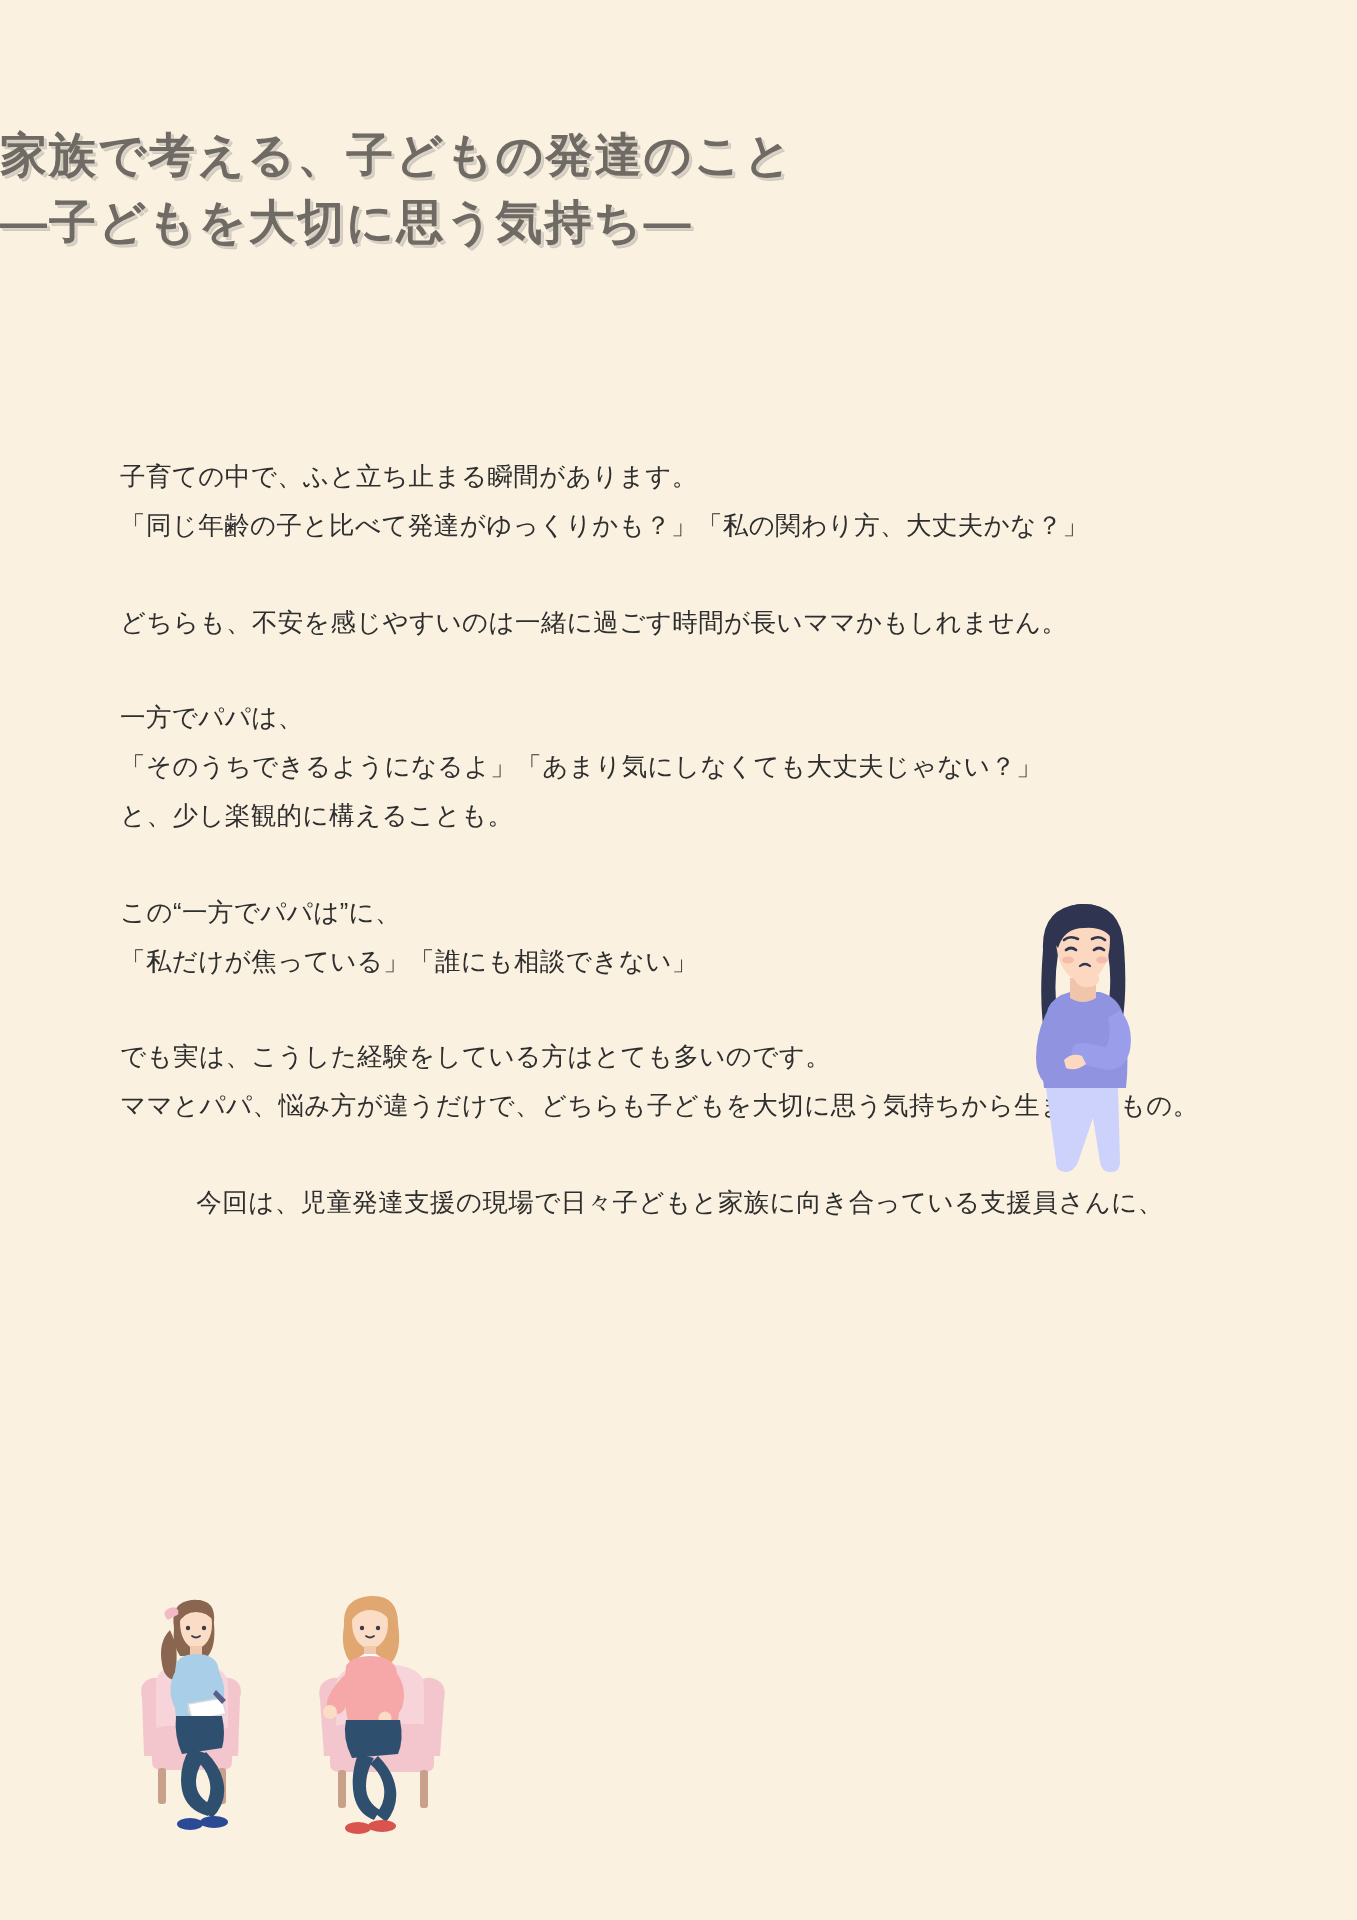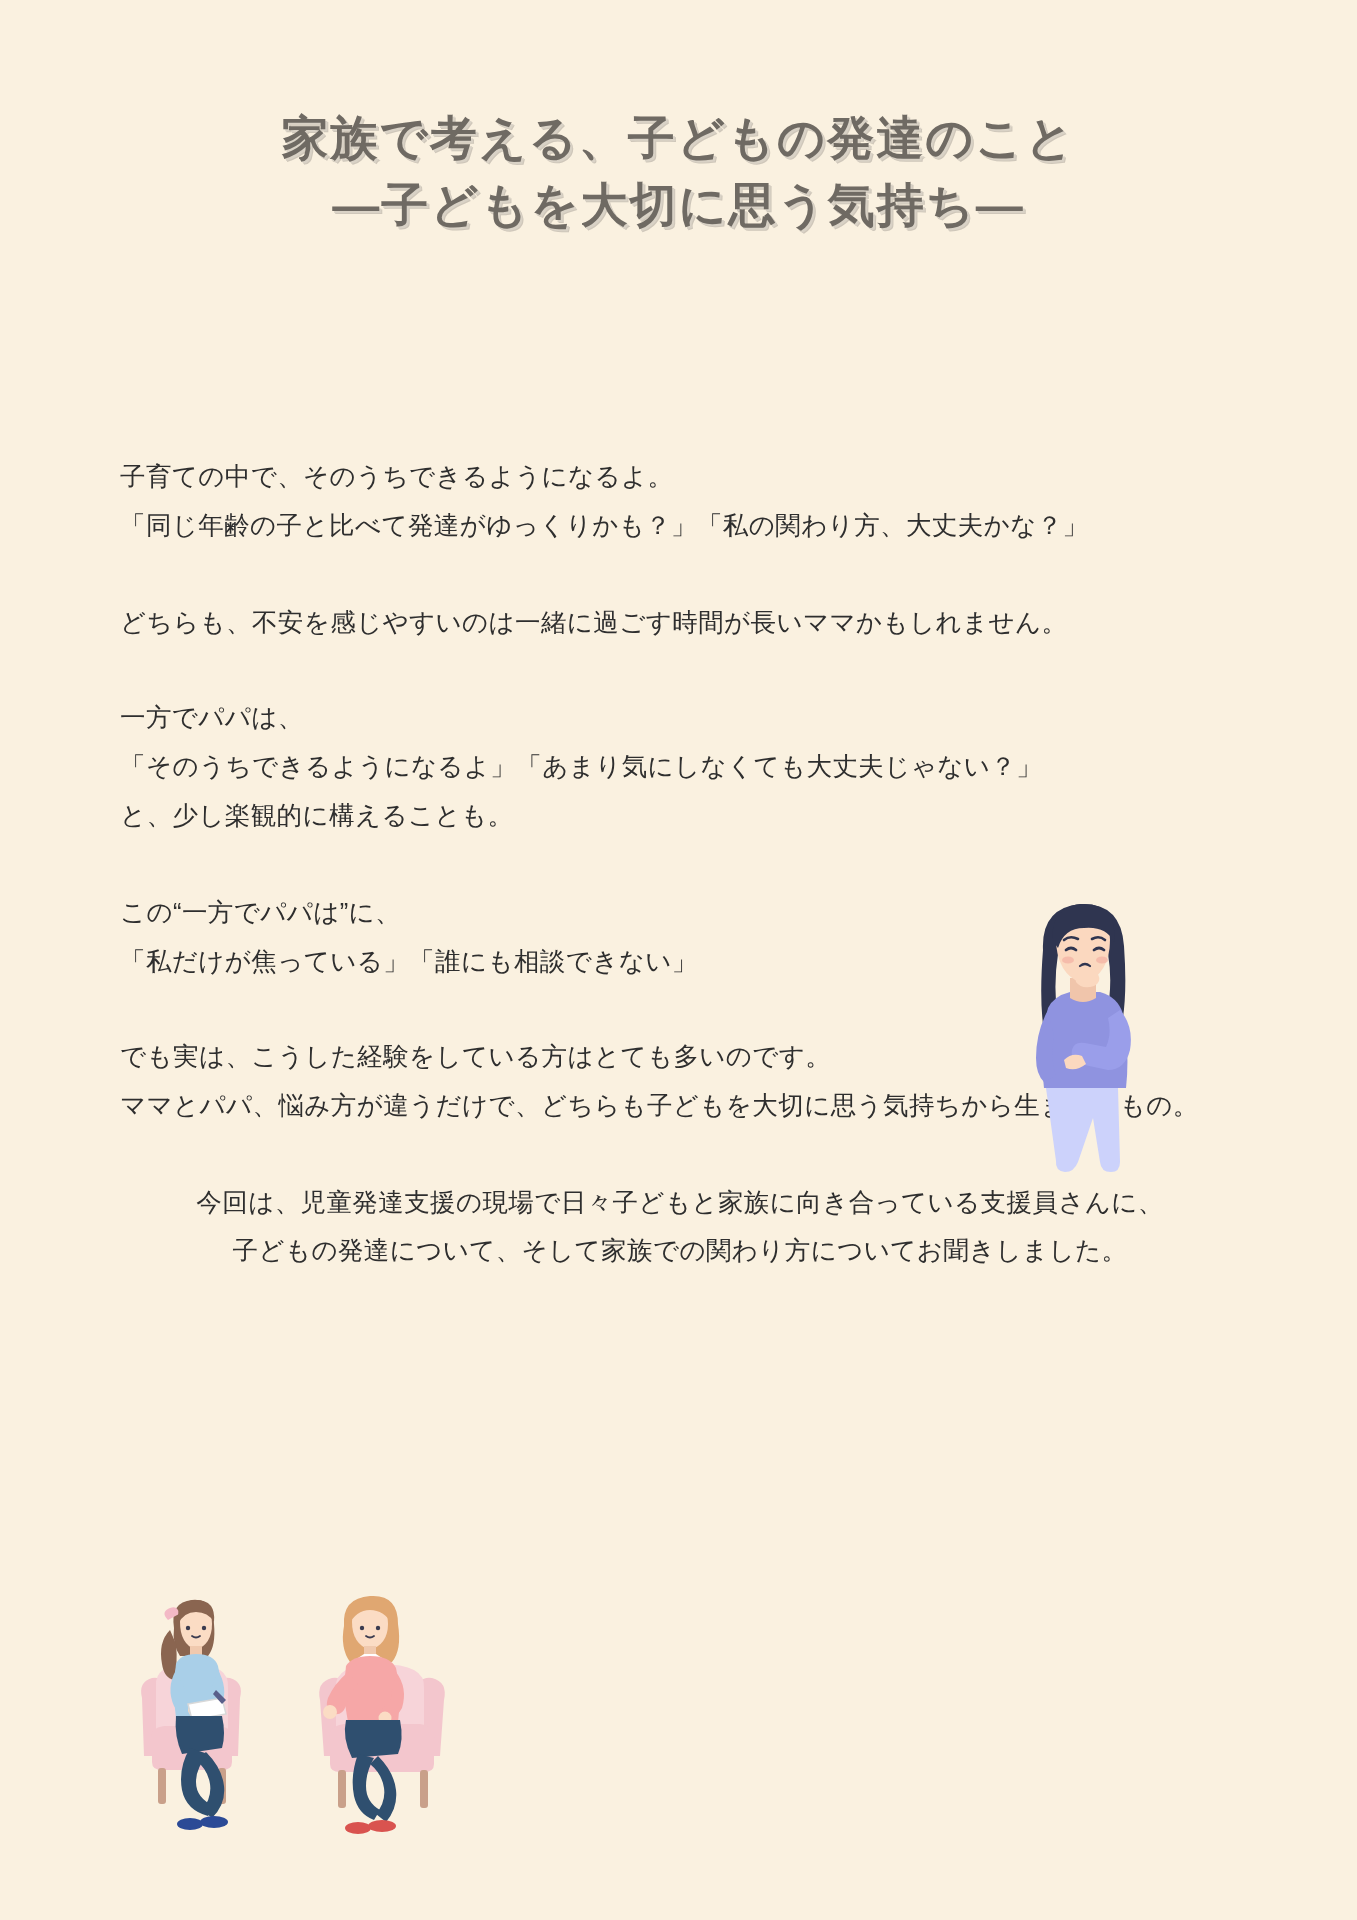--- a/index.html
+++ b/index.html
@@ -19,24 +19,23 @@
   .page {
     position: relative;
     width: 1357px;
     height: 1920px;
     box-sizing: border-box;
   }
 
   
   .title-block {
     position: absolute;
-    top: 105px;
+    top: 122px;
     left: 0;
     width: 1357px;
-    text-align: center;
     line-height: 1.42;
   }
   .title-line {
     font-size: 47px;
     font-weight: bold;
     letter-spacing: 2px;
     color: #6f6a63;
     text-shadow:
       2px 2px 0 #d9d2c6,
       3px 3px 0 #cfc7ba;
@@ -102,21 +101,21 @@
 <div class="page">
 
   <div class="title-block">
     <div class="title-line">家族で考える、子どもの発達のこと</div>
     <div class="title-line">―子どもを大切に思う気持ち―</div>
   </div>
 
   <div class="body-text">
 
     <p class="para p1">
-      <span class="line">子育ての中で、そのうちできるようになるよ。</span>
+      <span class="line">子育ての中で、ふと立ち止まる瞬間があります。</span>
       <span class="line">「同じ年齢の子と比べて発達がゆっくりかも？」「私の関わり方、大丈夫かな？」</span>
     </p>
 
     <p class="para p2">
       <span class="line">どちらも、不安を感じやすいのは一緒に過ごす時間が長いママかもしれません。</span>
     </p>
 
     <p class="para p3">
       <span class="line">一方でパパは、</span>
       <span class="line">「そのうちできるようになるよ」「あまり気にしなくても大丈夫じゃない？」</span>
@@ -128,21 +127,20 @@
       <span class="line">「私だけが焦っている」「誰にも相談できない」</span>
     </p>
 
     <p class="para p5">
       <span class="line">でも実は、こうした経験をしている方はとても多いのです。</span>
       <span class="line"><span>ママとパパ、悩み方が違うだけで、どちらも</span><b class="em">子どもを大切に思う気持ち</b><span>から生まれたもの。</span></span>
     </p>
 
     <p class="para">
       <span class="line">今回は、児童発達支援の現場で日々子どもと家族に向き合っている支援員さんに、</span>
-      <span class="line">子どもの発達について、そして家族での関わり方についてお聞きしました。</span>
     </p>
 
   </div>
 
   <div class="illu-thinking">
     <svg viewBox="0 0 150 290" width="150" height="290" aria-hidden="true">
 
       <path d="M38 196 L110 196 L112 270 Q112 280 103 280 Q93 280 92 270 L85 226 L70 270 Q66 280 57 280 Q47 279 48 269 Z" fill="#ccd2fb"></path>
 
       <path d="M35 58 Q33 16 72 12 Q113 10 116 54 Q120 110 112 140 L96 136 Q106 96 100 62 L50 62 Q44 100 52 140 L36 140 Q31 108 35 58 Z" fill="#2f3550"></path>

